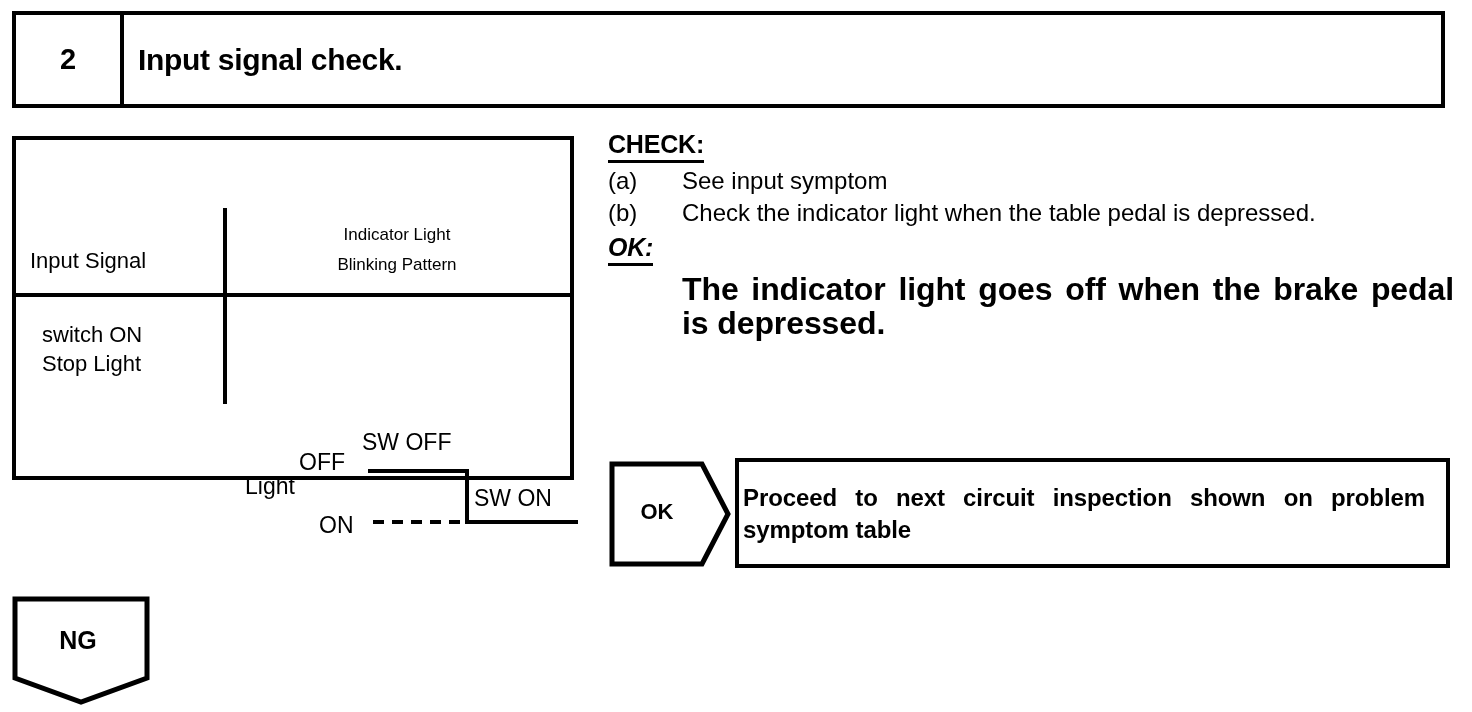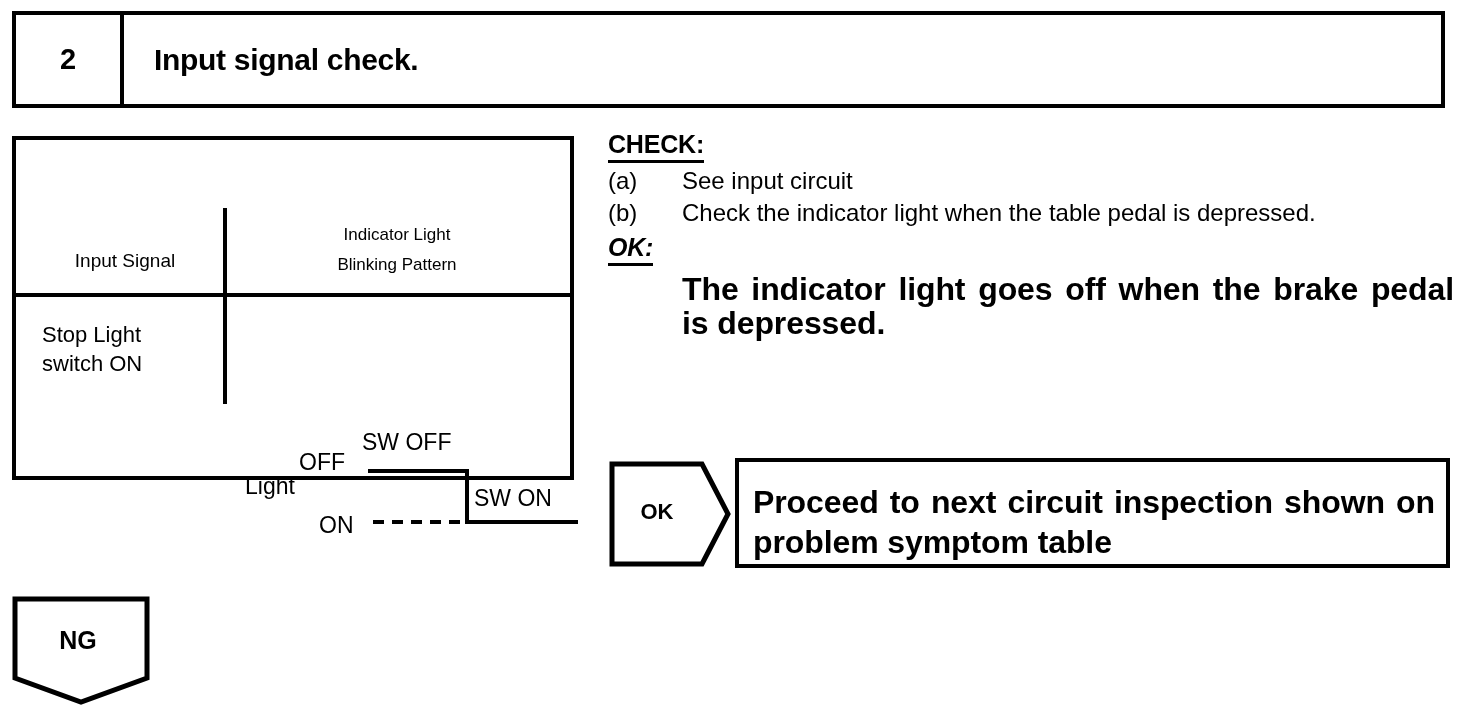--- a/index.html
+++ b/index.html
@@ -38,21 +38,21 @@
   }
   #step-number-cell .num {
     font-size: 29px;
     font-weight: bold;
     letter-spacing: 0px;
   }
   #step-title-cell {
     flex: 1;
     display: flex;
     align-items: center;
-    padding-left: 30px;
+    padding-left: 14px;
     text-align: center;
   }
   #step-title-cell .title {
     font-size: 30px;
     font-weight: bold;
     letter-spacing: -0.3px;
   }
 
   
   #signal-table {
@@ -78,22 +78,21 @@
     top: 68px;
     width: 4px;
     height: 196px;
     background: #000;
   }
   #col-head-input {
     position: absolute;
     left: 14px;
     top: 108px;
     width: 190px;
-    text-align: center;
-    font-size: 19px;
+    font-size: 22px;
     line-height: 26px;
   }
   #col-head-pattern {
     position: absolute;
     left: 216px;
     top: 80px;
     width: 330px;
     text-align: center;
     font-size: 17px;
     line-height: 30px;
@@ -226,26 +225,26 @@
     position: absolute;
     left: 735px;
     top: 458px;
     width: 715px;
     height: 110px;
     box-sizing: border-box;
     border: 4px solid #000;
   }
   #ok-result-text {
     position: absolute;
-    left: 14px;
+    left: 4px;
     top: 20px;
     width: 682px;
-    font-size: 32px;
-    font-weight: bold;
-    line-height: 40px;
+    font-size: 24px;
+    font-weight: bold;
+    line-height: 32px;
     text-align: justify;
     text-align-last: left;
     letter-spacing: -0.1px;
   }
 
   
   #ng-shape {
     position: absolute;
     left: 12px;
     top: 596px;
@@ -281,22 +280,22 @@
   <div id="table-hrule"></div>
 
   <div id="col-head-input">Input Signal</div>
 
   <div id="col-head-pattern">
     <div>Indicator Light</div>
     <div>Blinking Pattern</div>
   </div>
 
   <div id="row-label-stop">
+    <div>switch ON</div>
     <div>Stop Light</div>
-    <div>switch ON</div>
   </div>
 
   <div id="waveform">
     <span class="lbl" id="wf-light">Light</span>
     <span class="lbl" id="wf-off">OFF</span>
     <span class="lbl" id="wf-on">ON</span>
     <span class="lbl" id="wf-swoff">SW OFF</span>
     <span class="lbl" id="wf-swon">SW ON</span>
 
     <div id="wf-line-off"></div>
@@ -307,21 +306,21 @@
 </div>
 
 <div id="check-block">
 
   <div>
     <span class="head-underlined">CHECK:</span>
   </div>
 
   <div class="check-item">
     <span class="marker">(a)</span>
-    <span class="body">See input circuit</span>
+    <span class="body">See input symptom</span>
   </div>
 
   <div class="check-item">
     <span class="marker">(b)</span>
     <span class="body">Check the indicator light when the table pedal is depressed.</span>
   </div>
 
   <div id="ok-heading-wrap">
     <span class="head-underlined">OK:</span>
   </div>

